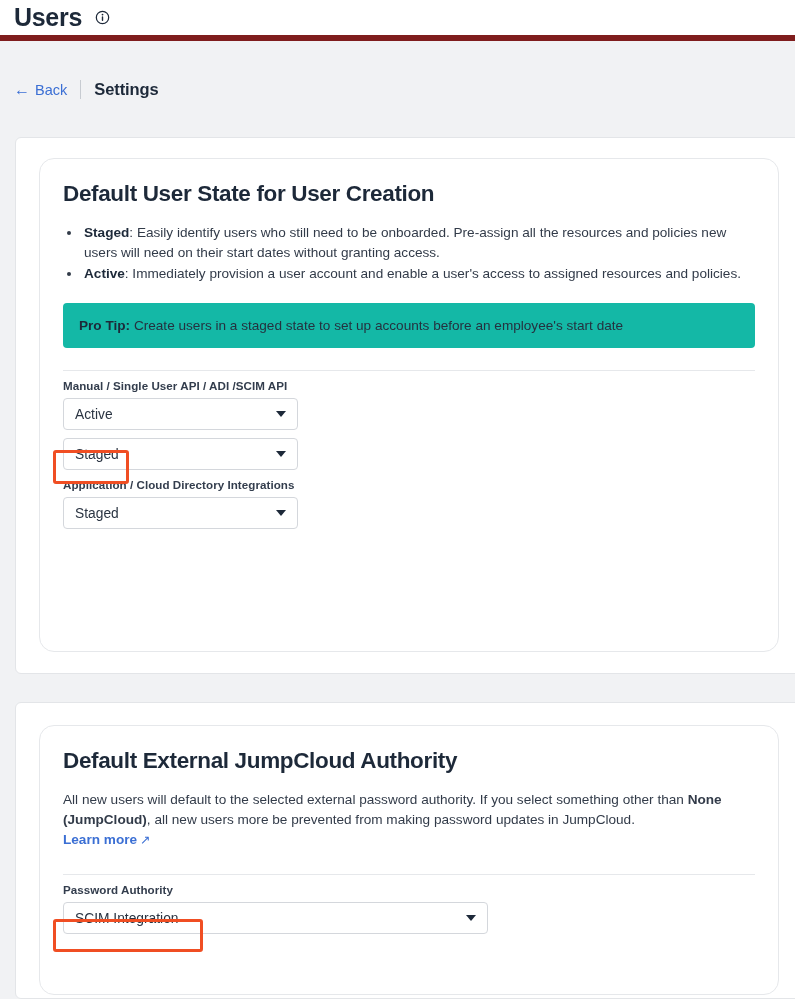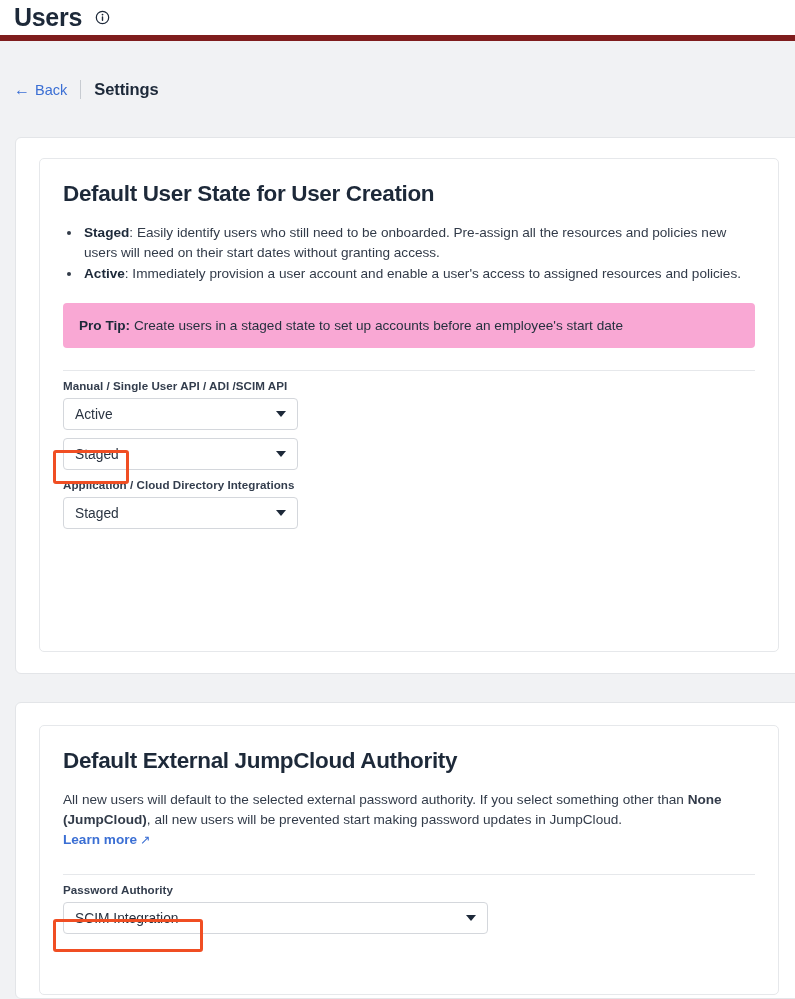--- a/index.html
+++ b/index.html
@@ -97,21 +97,21 @@
   #panel-user-state { top: 137px; height: 537px; }
   #panel-password-authority { top: 702px; height: 297px; }
 
   
   .card {
     position: absolute;
     left: 23px;
     width: 740px;
     background: #ffffff;
     border: 1px solid #e6e8eb;
-    border-radius: 5px;
+    border-radius: 15px;
     padding: 22px 23px 0 23px;
   }
   #card-user-state { top: 20px; height: 494px; }
   #card-password-authority { top: 22px; height: 270px; }
 
   .card-title {
     font-size: 22.5px;
     font-weight: bold;
     color: #1d2939;
     letter-spacing: -0.35px;
@@ -150,21 +150,21 @@
     color: #323b49;
     line-height: 1.48;
     margin-bottom: 1px;
     padding-left: 2px;
   }
   ul.bullets li b { color: #1d2939; font-weight: bold; }
 
   
   .protip {
     margin-top: 19px;
-    background: #f9a8d4;
+    background: #14b8a6;
     border-radius: 4px;
     padding: 13px 16px;
     font-size: 13.6px;
     color: #25313f;
     line-height: 1.4;
   }
   .protip b { font-weight: bold; color: #1d2939; }
 
   
   .divider {
@@ -304,21 +304,21 @@
 
     </div>
   </div>
 
   <div class="panel" id="panel-password-authority">
     <div class="card" id="card-password-authority">
 
       <h2 class="card-title">Default External JumpCloud Authority</h2>
 
       <p class="card-desc">
-        <span>All new users will default to the selected external password authority. If you select something other than </span><b>None (JumpCloud)</b><span>, all new users will be prevented start making password updates in JumpCloud.</span><br>
+        <span>All new users will default to the selected external password authority. If you select something other than </span><b>None (JumpCloud)</b><span>, all new users more be prevented from making password updates in JumpCloud.</span><br>
         <a class="link"><span>Learn more</span><span class="ext-arrow">↗</span></a>
       </p>
 
       <div class="divider" style="margin-top:24px;"></div>
 
       <div class="field">
         <label class="field-label">Password Authority</label>
         <div class="select-box select-w-large">
           <span class="select-value">SCIM Integration</span>
           <span class="caret"></span>

